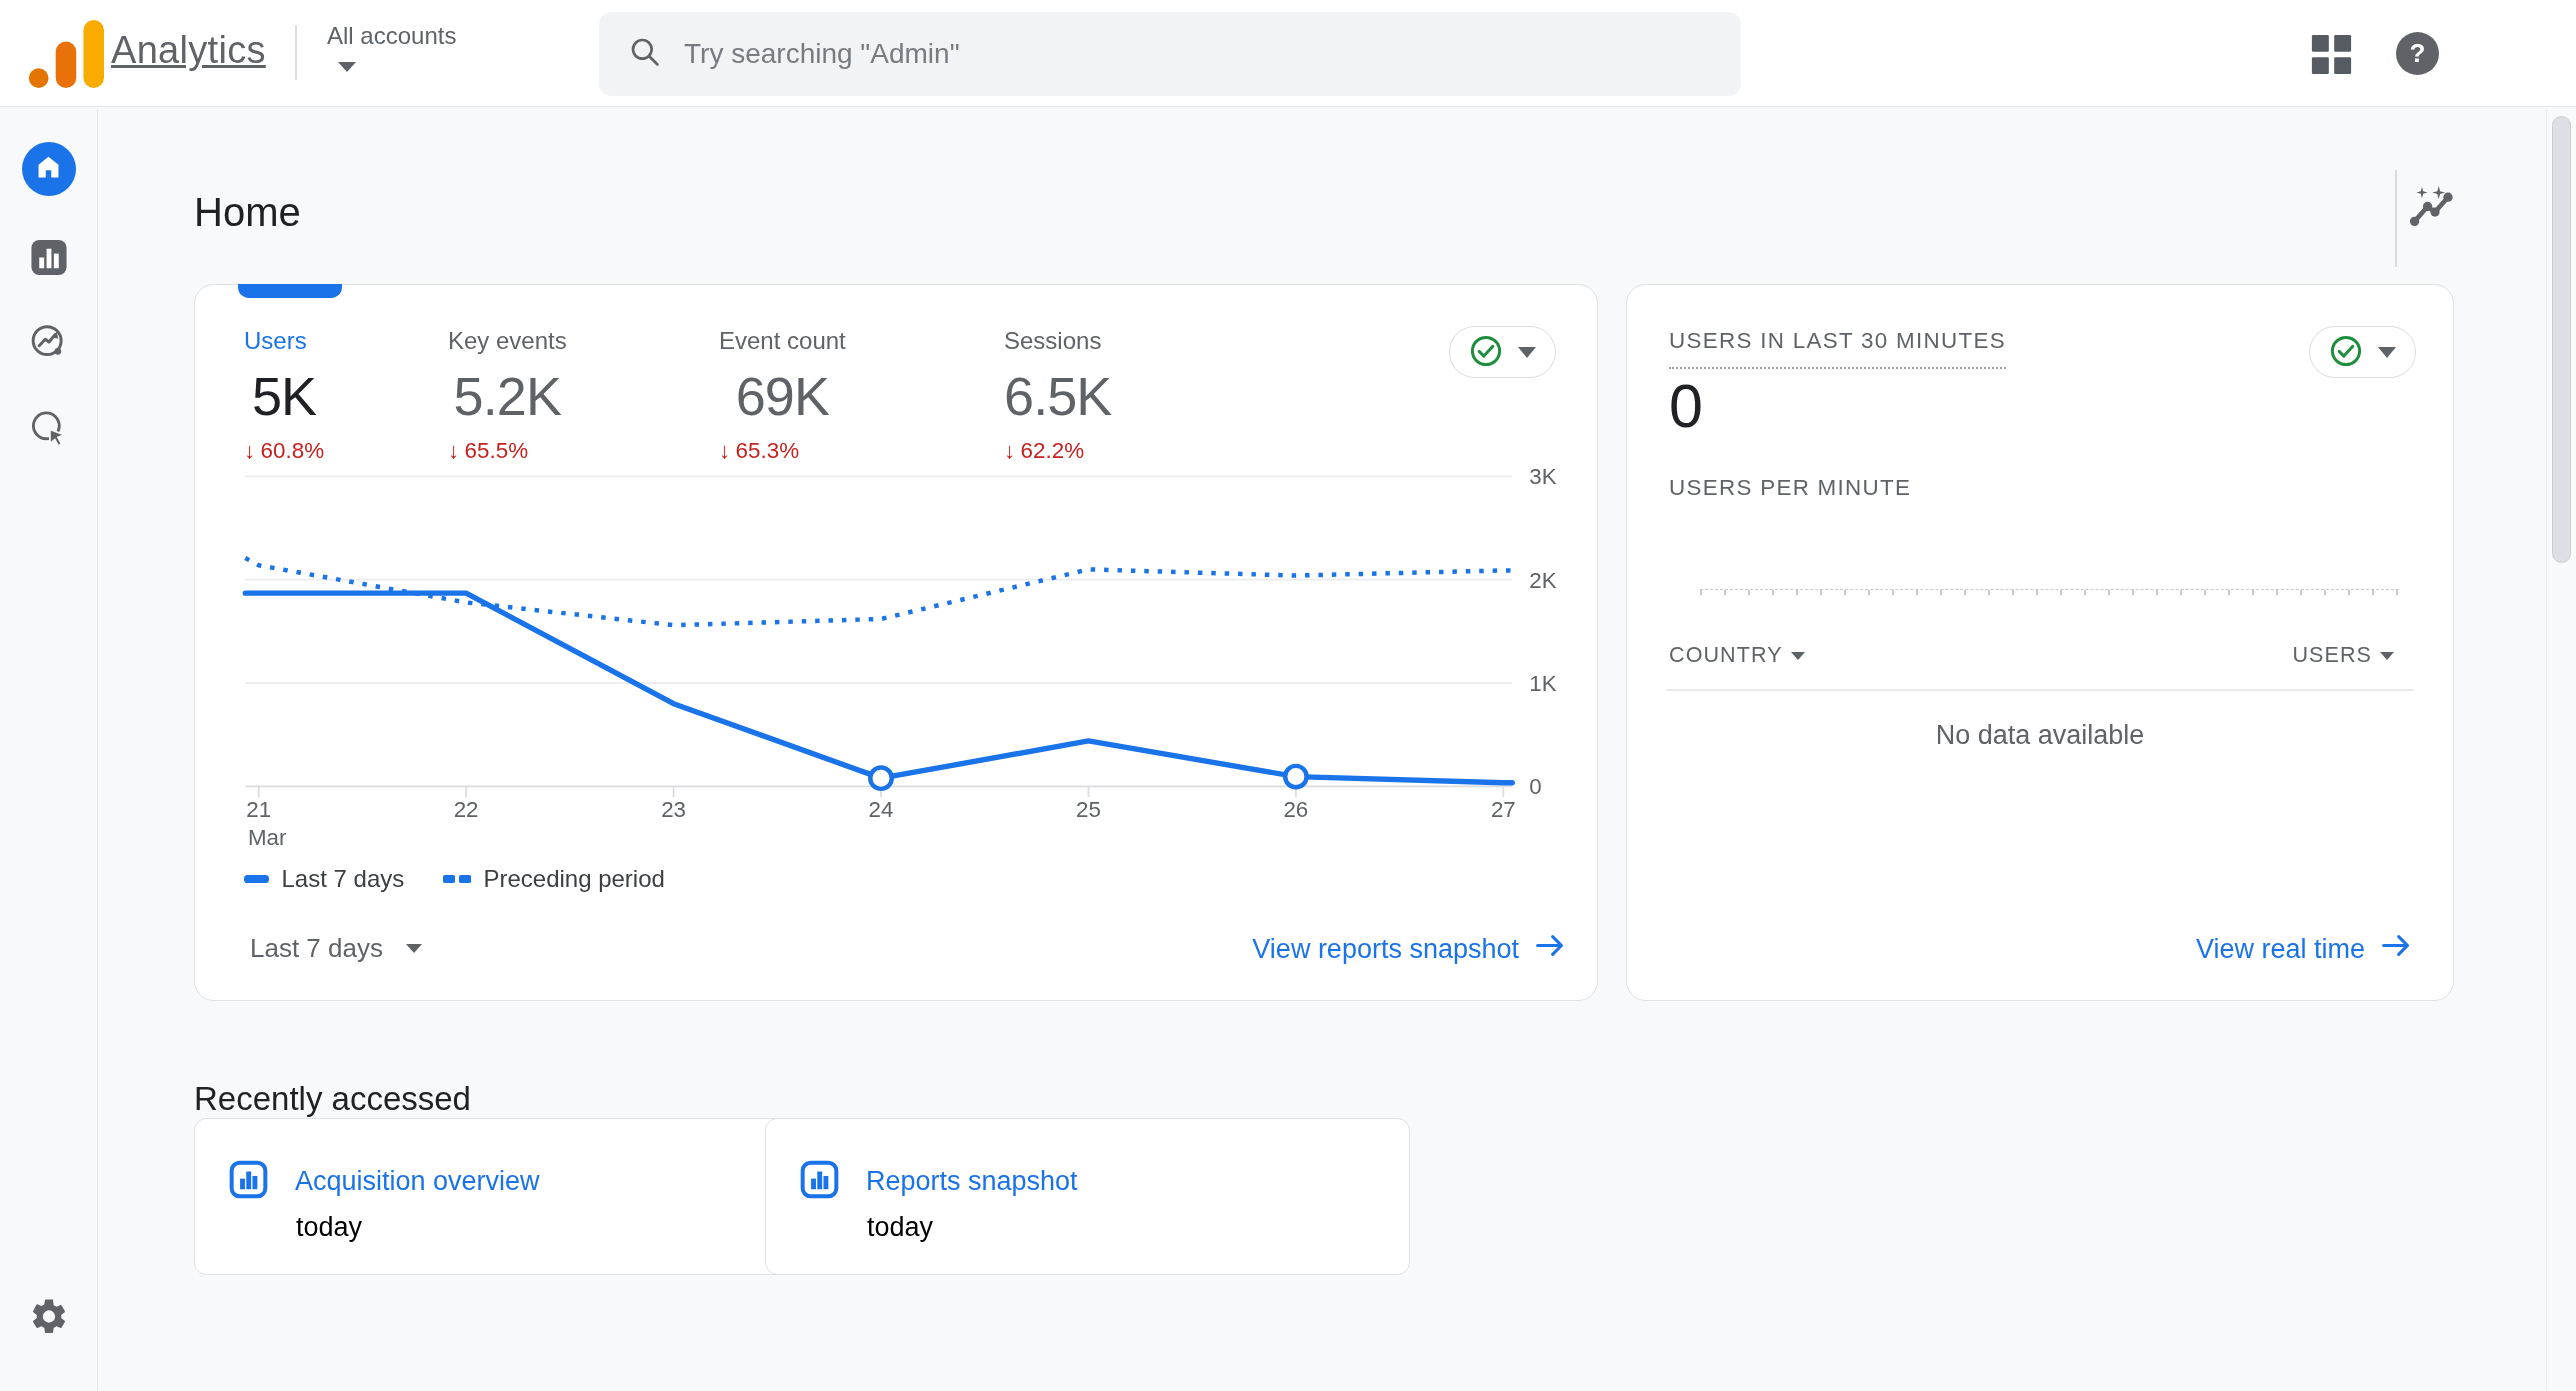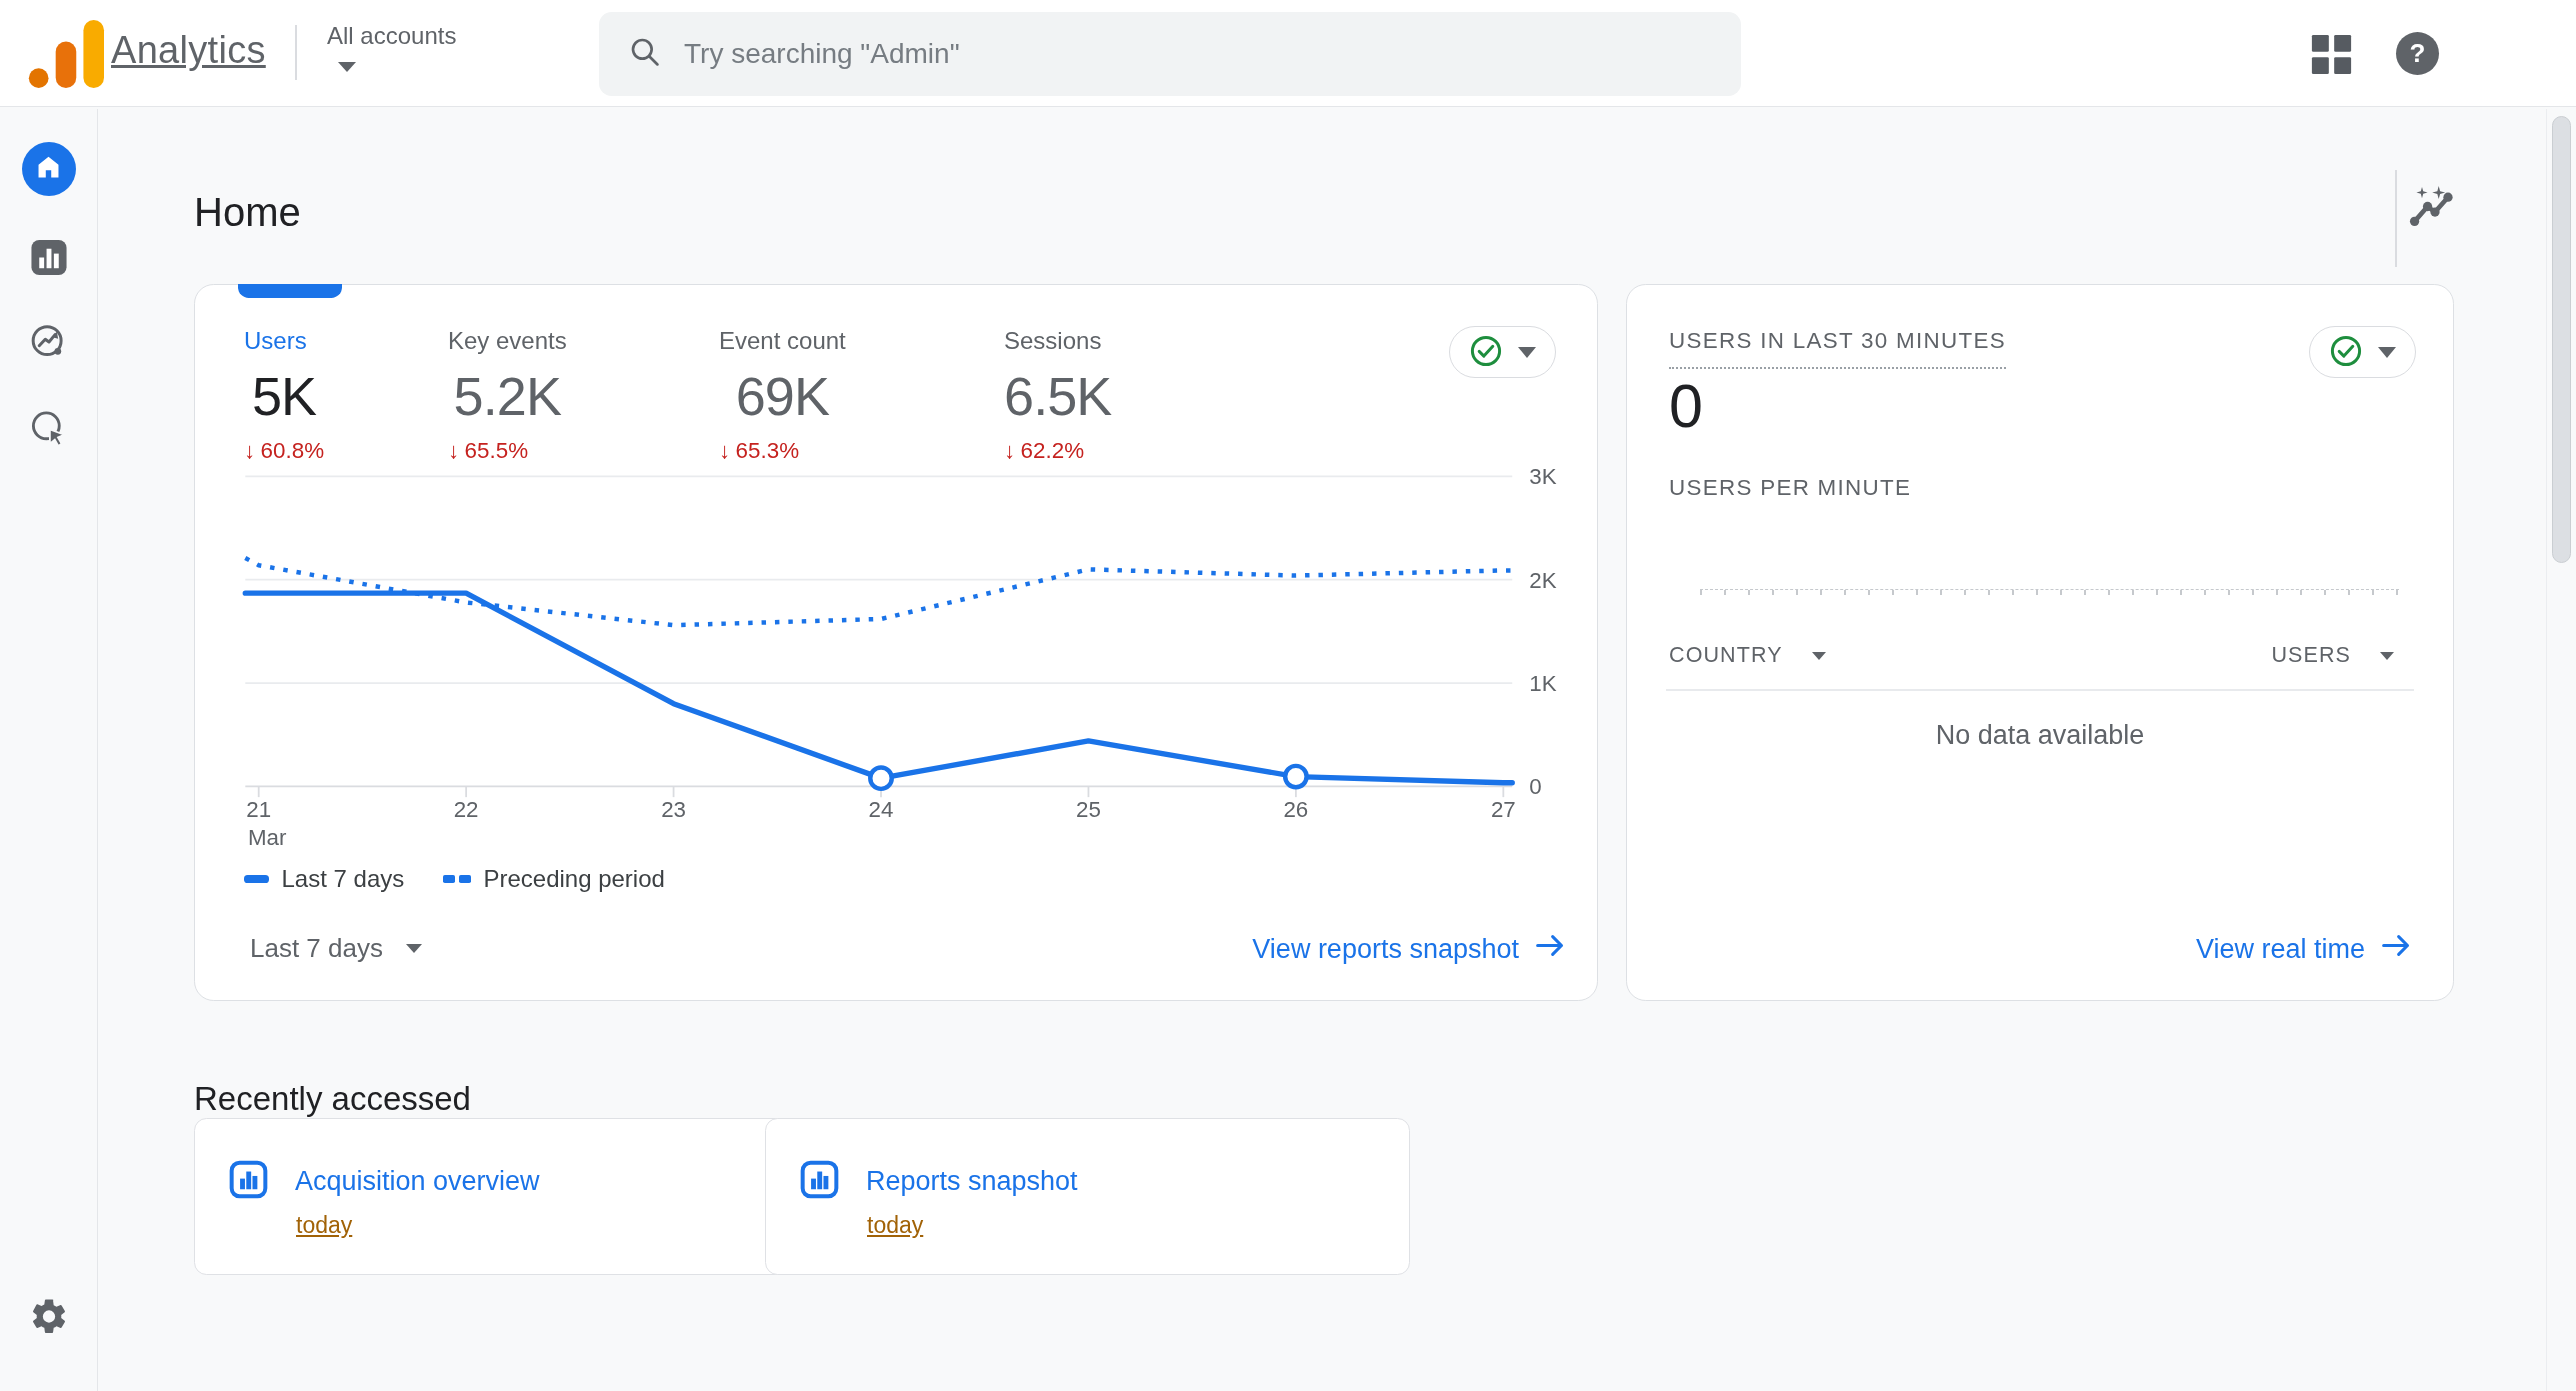--- a/index.html
+++ b/index.html
@@ -69,35 +69,35 @@
   .link-1 { right:32px; }
 
   
   .rt-title { position:absolute; left:42px; top:43px; font-size:22.4px; color:#5f6368; letter-spacing:1.3px; padding-bottom:12.5px; border-bottom:2.7px dotted #9aa0a6; }
   .pill-2 { left:682px; top:41px; }
   .rt-value { position:absolute; left:42px; top:88px; font-size:61px; line-height:66px; color:#202124; }
   .rt-subtitle { position:absolute; left:42px; top:190px; font-size:22.4px; color:#5f6368; letter-spacing:1.3px; }
   .sparkline { position:absolute; left:73px; top:304px; width:699px; }
   .spark-base { height:0; border-top:1.8px dashed #c6c9cd; }
   .spark-ticks { height:5.4px; background:repeating-linear-gradient(90deg, #c6c9cd 0 1.8px, transparent 1.8px 24px); }
-  .rt-col { position:absolute; top:358px; display:flex; align-items:center; gap:29px; font-size:21.5px; color:#5f6368; letter-spacing:1.1px; cursor:pointer; }
+  .rt-col { position:absolute; top:358px; display:flex; align-items:center; gap:8px; font-size:21.5px; color:#5f6368; letter-spacing:1.1px; cursor:pointer; }
   .col-country { left:42px; }
   .col-users { right:59px; }
   .col-caret { width:0; height:0; border-left:7.2px solid transparent; border-right:7.2px solid transparent; border-top:8px solid #5f6368; }
   .rt-divider { position:absolute; left:39px; right:39px; top:404px; height:1.8px; background:#e8eaed; }
   .rt-empty { position:absolute; left:0; width:100%; top:435px; text-align:center; font-size:27px; color:#5f6368; }
   .link-2 { right:42px; }
 
   
   .ra-title { position:absolute; left:94px; top:971px; font-size:33px; color:#202124; }
   .ra-card { position:absolute; top:1009px; width:645px; height:157px; background:#fff; border:1.8px solid #dfe1e5; border-radius:12.5px; cursor:pointer; }
   .ra-card-0 { left:94px; } .ra-card-1 { left:665px;text-align:right; }
   .ra-icon { position:absolute; left:34px; top:41px; }
   .ra-label { position:absolute; left:100px; top:47px; font-size:27px; color:#1a73e8; }
-  .ra-time { position:absolute; left:101px; top:93px; font-size:23px; color:#a16207;text-decoration:underline; }
+  .ra-time { position:absolute; left:101px; top:93px; font-size:27px; color:#000000; }
 
   
   .scroll-track { position:absolute; right:0; top:0; width:30px; height:100%; background:#f8f9fa; border-left:1.8px solid #ebedf0; }
   .scroll-thumb { position:absolute; left:4.5px; top:7.2px; width:19.7px; height:447px; border-radius:10.7px; background:#dcdfe3; border:0.9px solid #caced2; cursor:pointer; }
 </style>
 </head>
 <body>
 
 <div class="header">
   <div class="ga-logo">

